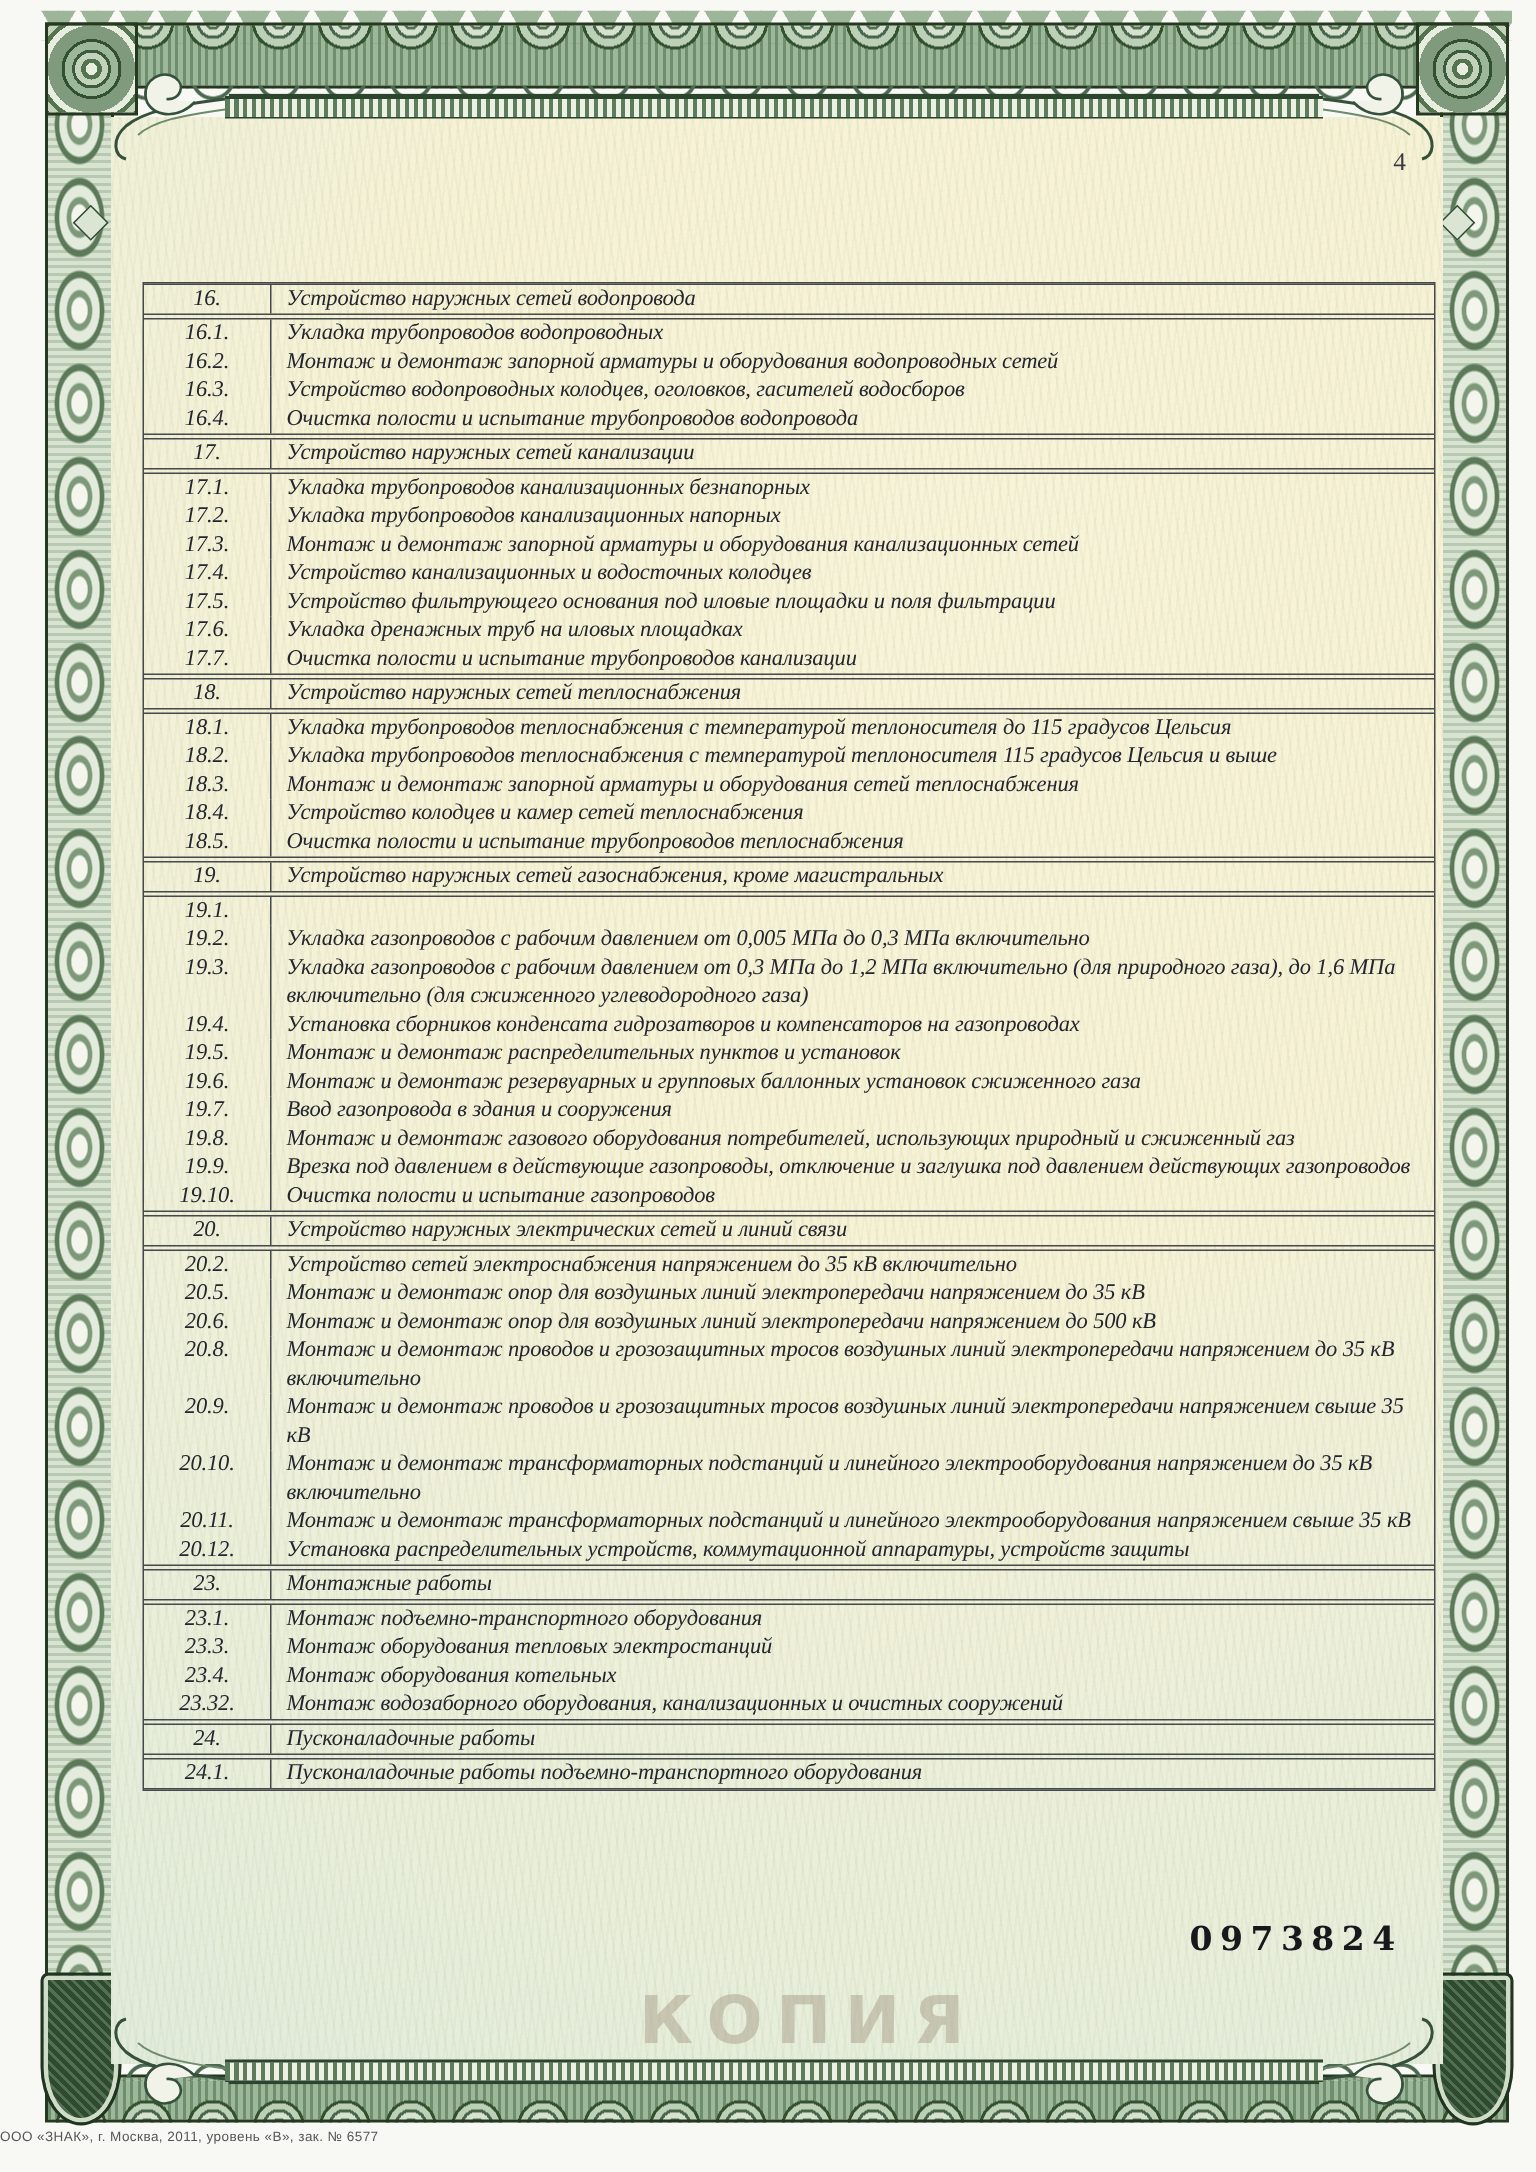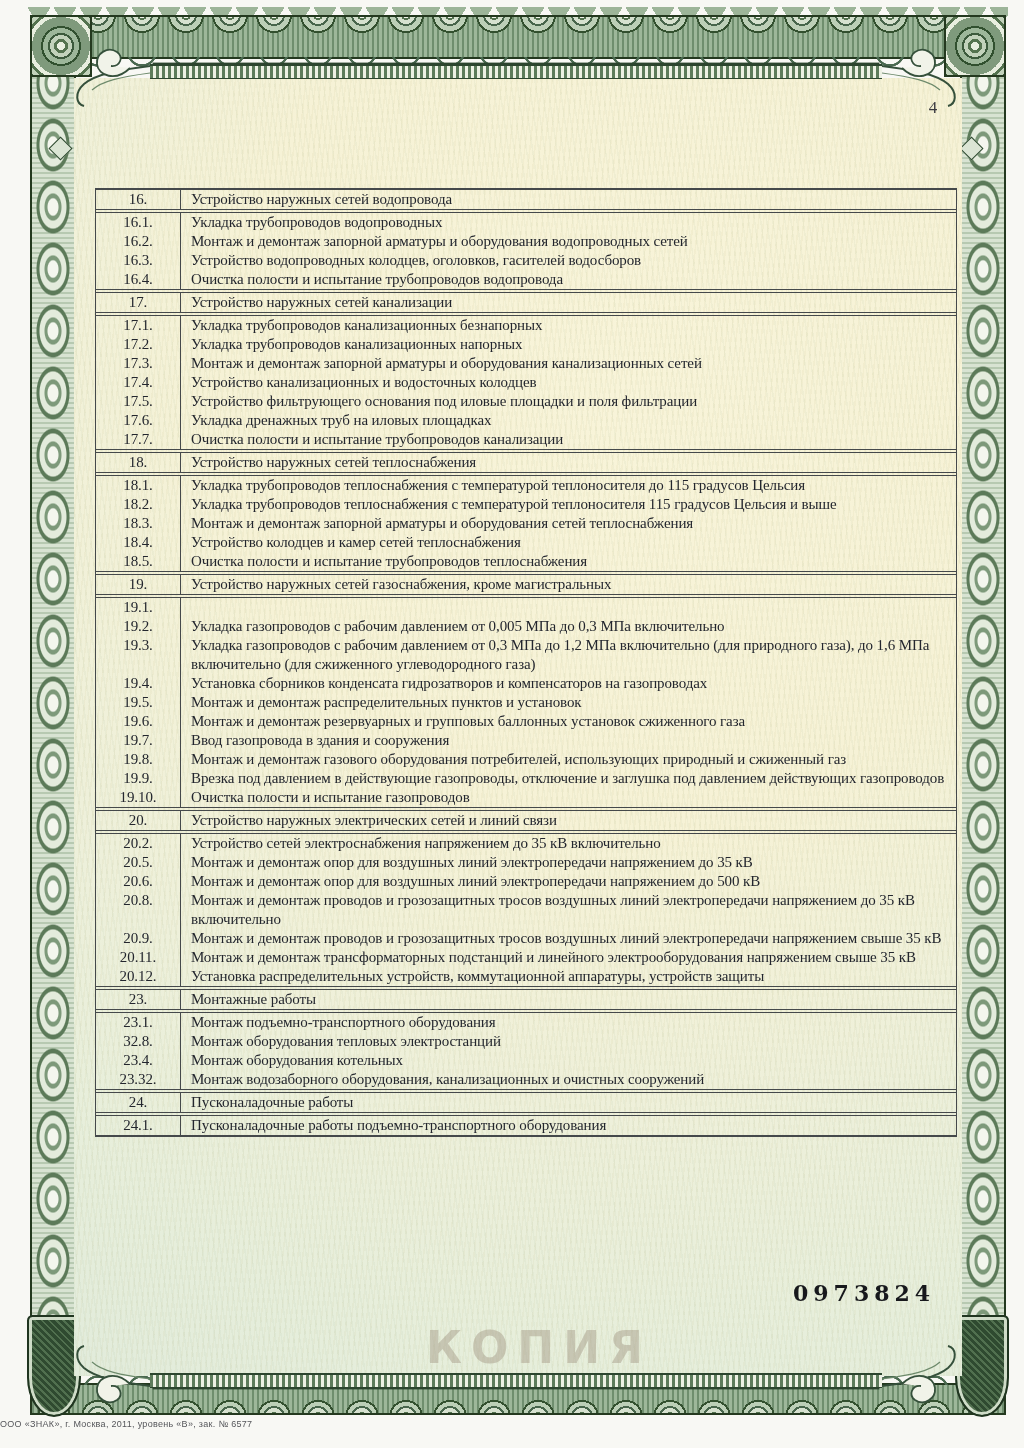--- a/index.html
+++ b/index.html
@@ -108,21 +108,21 @@
     position:absolute;left:918px;top:98px;width:30px;text-align:center;
     font-size:17px;color:#3a3a40;
   }
 
   
   .worktable{
     position:absolute;left:95px;top:188px;width:860px;
     border:1.6px solid #45494b;
     font-size:15px;line-height:19px;letter-spacing:-0.1px;color:#23262e;
   }
-  .trow{display:flex;align-items:center;}
+  .trow{display:flex;align-items:center;font-style:italic;}
   .trow .num{
     flex:0 0 80px;text-align:center;padding:0 2px;
     border-right:1.3px solid #45494b;align-self:stretch;
   }
   .trow .txt{flex:1;padding:0 8px 0 10px;}
   .trow.section{border-top:1.3px solid #45494b;border-bottom:1.3px solid #45494b;margin:2px 0;}
   .trow.section:first-child{margin-top:0;}
   .trow.bt{border-top:1.3px solid #45494b;}
   .trow.bb{border-bottom:1.3px solid #45494b;}
 
@@ -327,37 +327,41 @@
       </div>
       <div class="trow">
         <div class="num">20.8.</div>
         <div class="txt">Монтаж и демонтаж проводов и грозозащитных тросов воздушных линий электропередачи напряжением до 35 кВ включительно</div>
       </div>
       <div class="trow">
         <div class="num">20.9.</div>
         <div class="txt">Монтаж и демонтаж проводов и грозозащитных тросов воздушных линий электропередачи напряжением свыше 35 кВ</div>
       </div>
       <div class="trow">
+        <div class="num">20.10.</div>
+        <div class="txt">Монтаж и демонтаж трансформаторных подстанций и линейного электрооборудования напряжением до 35 кВ включительно</div>
+      </div>
+      <div class="trow">
         <div class="num">20.11.</div>
         <div class="txt">Монтаж и демонтаж трансформаторных подстанций и линейного электрооборудования напряжением свыше 35 кВ</div>
       </div>
       <div class="trow bb">
         <div class="num">20.12.</div>
         <div class="txt">Установка распределительных устройств, коммутационной аппаратуры, устройств защиты</div>
       </div>
       <div class="trow section">
         <div class="num">23.</div>
         <div class="txt">Монтажные работы</div>
       </div>
       <div class="trow bt">
         <div class="num">23.1.</div>
         <div class="txt">Монтаж подъемно-транспортного оборудования</div>
       </div>
       <div class="trow">
-        <div class="num">32.8.</div>
+        <div class="num">23.3.</div>
         <div class="txt">Монтаж оборудования тепловых электростанций</div>
       </div>
       <div class="trow">
         <div class="num">23.4.</div>
         <div class="txt">Монтаж оборудования котельных</div>
       </div>
       <div class="trow bb">
         <div class="num">23.32.</div>
         <div class="txt">Монтаж водозаборного оборудования, канализационных и очистных сооружений</div>
       </div>

